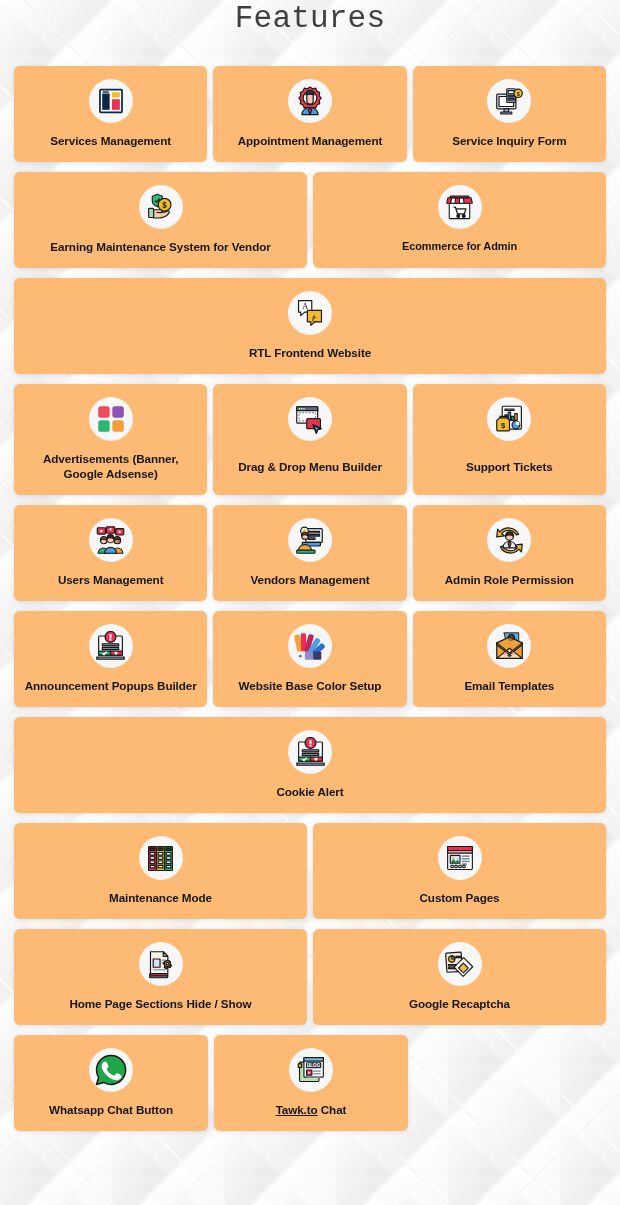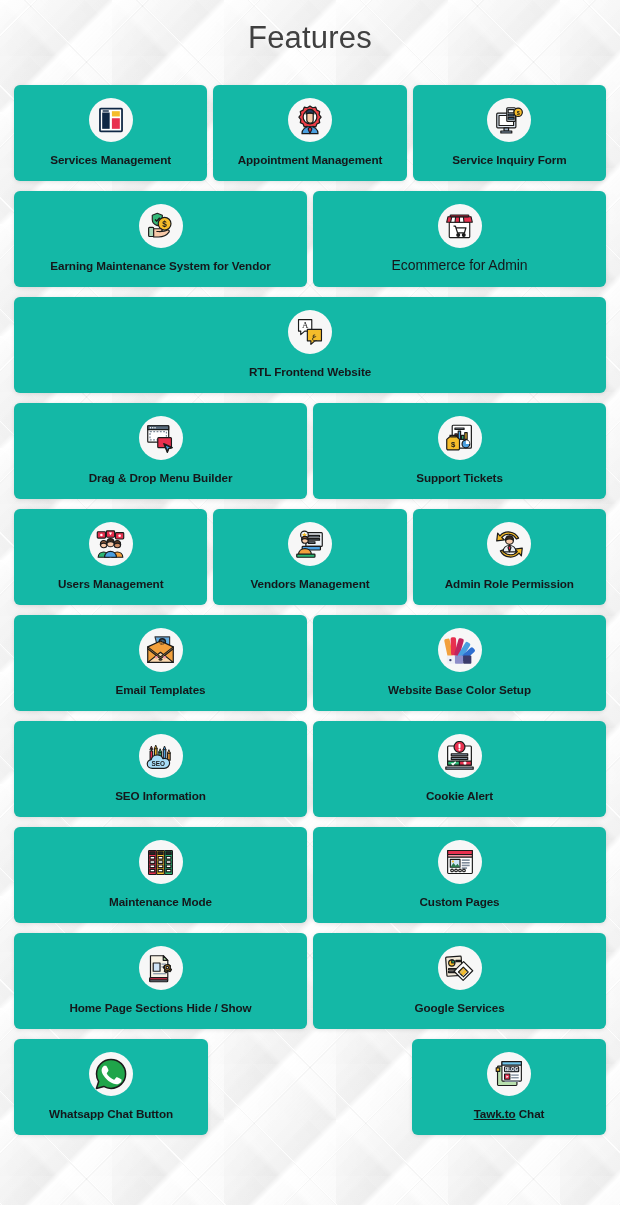--- a/index.html
+++ b/index.html
@@ -52,39 +52,38 @@
     height: 1205px;
     padding: 0 14px;
   }
 
   #page-title {
     text-align: center;
     font-size: 31px;
     font-weight: 400;
     color: #404040;
     letter-spacing: 0.2px;
-    padding-top: 19px;
     padding-bottom: 0;
     line-height: 38px;
-    font-family: Liberation Sans, sans-serif;
+    font-family: Liberation Mono, monospace;
   }
 
   
   .feature-row {
     display: flex;
     gap: 6px;
     margin-bottom: 10px;
     align-items: stretch;
   }
   .feature-row.first-row { margin-top: 28px; }
-  .feature-row.centered  { justify-content: space-between; }
+  .feature-row.centered  { justify-content: flex-start; }
 
   .feature-card {
     flex: 1 1 0;
-    background: #14b8a6;
+    background: #fdba74;
     border-radius: 6px;
     box-shadow: 0 1px 4px rgba(0,0,0,0.10), 0 0 1px rgba(0,0,0,0.06);
     display: flex;
     flex-direction: column;
     align-items: center;
     justify-content: flex-start;
     padding: 13px 8px 14px;
     min-height: 96px;
   }
   .feature-row.centered .feature-card {
@@ -109,21 +108,21 @@
     font-size: 11.7px;
     font-weight: 700;
     color: #15171a;
     text-align: center;
     line-height: 15px;
     letter-spacing: -0.1px;
     margin-top: auto;
     margin-bottom: auto;
     font-family: "Liberation Sans", sans-serif;
   }
-  .card-label.small { font-size: 14px; font-weight: 400; }
+  .card-label.small { font-size: 11px; font-weight: 700; }
   .card-label .link-underline { text-decoration: underline; }
 </style>
 </head>
 <body>
 
 <div id="bg-pattern"></div>
 
 <div id="page">
   <h1 id="page-title">Features</h1>
   <div id="grid">
@@ -219,20 +218,31 @@
       <path fill="#f5bc2a" d="M14 14h16v13h-7.5l-4.5 4v-4H14z"></path>
     </g>
     <text x="11.5" y="13" font-size="10" text-anchor="middle" fill="#1a1a1a" font-family="Liberation Serif, serif">A</text>
     <text x="22" y="25" font-size="10" text-anchor="middle" fill="#1a1a1a" font-family="Liberation Serif, serif">ع</text>
   </svg>
           </div>
           <div class="card-label">RTL Frontend Website</div>
         </div>
       </div>
       <div class="feature-row">
+        <div class="feature-card">
+          <div class="card-icon">
+            <svg width="30" height="30" viewBox="0 0 34 34">
+    <rect x="2.5" y="2.5" width="13" height="13" rx="3" fill="#ef4a5c"></rect>
+    <rect x="18.5" y="2.5" width="13" height="13" rx="3" fill="#8e52b5"></rect>
+    <rect x="2.5" y="18.5" width="13" height="13" rx="3" fill="#2bb673"></rect>
+    <rect x="18.5" y="18.5" width="13" height="13" rx="3" fill="#f2a03c"></rect>
+  </svg>
+          </div>
+          <div class="card-label">Advertisements (Banner, Google Adsense)</div>
+        </div>
         <div class="feature-card">
           <div class="card-icon">
             <svg width="31" height="31" viewBox="0 0 34 34">
     <g stroke="#1a1a1a" stroke-width="1.3" stroke-linejoin="round">
       <rect x="3" y="3" width="23" height="18" rx="1" fill="#fff"></rect>
       <rect x="3" y="3" width="23" height="4.2" fill="#5a6b7d"></rect>
       <circle cx="6" cy="5.1" r="0.8" fill="#fff" stroke="none"></circle>
       <circle cx="8.5" cy="5.1" r="0.8" fill="#fff" stroke="none"></circle>
       <circle cx="11" cy="5.1" r="0.8" fill="#fff" stroke="none"></circle>
       <rect x="5.5" y="9.5" width="18" height="9" fill="none" stroke="#7d8a99" stroke-dasharray="2 1.6"></rect>
@@ -324,75 +334,74 @@
   </svg>
           </div>
           <div class="card-label">Admin Role Permission</div>
         </div>
       </div>
       <div class="feature-row">
         <div class="feature-card">
           <div class="card-icon">
             <svg width="31" height="31" viewBox="0 0 34 34">
     <g stroke="#1a1a1a" stroke-width="1.3" stroke-linejoin="round">
-      <path fill="#4a9fe0" d="M11 2h16v11l-5 3.5-3-2.5-4.5 2z" opacity="0.85"></path>
-      <circle cx="19" cy="7.5" r="3.4" fill="none" stroke="#1a1a1a" stroke-width="1.6"></circle>
-      <path fill="#f2a03c" d="M3 13l14-6.5L31 13v17H3z"></path>
-      <path fill="#fbd9ae" d="M3 30l14-11 14 11z"></path>
-      <path fill="#f5b661" d="M3 13l14 11 14-11v2L17 26 3 15z"></path>
-      <circle cx="12.5" cy="24.5" r="1.5" fill="#f29aa6" stroke="none"></circle>
-      <circle cx="21.5" cy="24.5" r="1.5" fill="#f29aa6" stroke="none"></circle>
-      <path fill="none" stroke="#1a1a1a" stroke-width="1.4" d="M15 26.5c1.3 1.2 2.7 1.2 4 0"></path>
-    </g>
-    <text x="19" y="10" font-size="7" text-anchor="middle" fill="#1a1a1a" font-family="Liberation Sans, sans-serif">@</text>
-  </svg>
-          </div>
-          <div class="card-label">Email Templates</div>
+      <rect x="4" y="5.5" width="26" height="21" rx="1" fill="#fff"></rect>
+      <rect x="8" y="14" width="18" height="2.4" fill="#7d8a99"></rect>
+      <rect x="8" y="18" width="18" height="2.4" fill="#7d8a99"></rect>
+      <rect x="4" y="22" width="13" height="4.5" fill="#2bb673"></rect>
+      <rect x="17" y="22" width="13" height="4.5" fill="#e8304f"></rect>
+      <path fill="none" stroke="#fff" stroke-width="1.6" d="M8.3 24.3l1.5 1.6 3-3.1"></path>
+      <path fill="none" stroke="#fff" stroke-width="1.6" d="M21.7 23l2.6 2.6M24.3 23l-2.6 2.6"></path>
+      <path fill="#7e8fa0" d="M2 28.5h30v2.5H2z"></path>
+      <circle cx="17" cy="6.5" r="6" fill="#e8304f"></circle>
+      <rect x="15.9" y="3" width="2.2" height="5" rx="1.1" fill="#fff" stroke="none"></rect>
+      <circle cx="17" cy="9.5" r="1.2" fill="#fff" stroke="none"></circle>
+    </g>
+  </svg>
+          </div>
+          <div class="card-label">Announcement Popups Builder</div>
         </div>
         <div class="feature-card">
           <div class="card-icon">
             <svg width="31" height="31" viewBox="0 0 34 34">
     <g stroke-linejoin="round">
       <rect x="2" y="4" width="6" height="20" rx="2" fill="#f2a03c" transform="rotate(-12 5 14)"></rect>
       <rect x="7.5" y="2.5" width="6" height="20" rx="2" fill="#e8304f" transform="rotate(-2 10.5 12.5)"></rect>
       <rect x="13.5" y="3.5" width="6" height="20" rx="2" fill="#c0245e" transform="rotate(16 16.5 13.5)"></rect>
       <rect x="19" y="7" width="6" height="19" rx="2" fill="#4a9fe0" transform="rotate(32 22 16.5)"></rect>
       <rect x="23" y="12" width="6" height="18" rx="2" fill="#2f6fd0" transform="rotate(48 26 21)"></rect>
       <rect x="3" y="22.5" width="9" height="9" rx="1" fill="#eef0f7"></rect>
       <rect x="12" y="22.5" width="9" height="9" rx="1" fill="#8e8ec9"></rect>
       <rect x="21" y="22.5" width="9" height="9" rx="1" fill="#3b3b6b"></rect>
       <circle cx="7" cy="27.5" r="1.3" fill="#3b3b6b"></circle>
     </g>
   </svg>
           </div>
           <div class="card-label">Website Base Color Setup</div>
         </div>
-      </div>
-      <div class="feature-row">
-        <div class="feature-card">
-          <div class="card-icon">
-            <svg width="31" height="31" viewBox="0 0 34 34">
-    <g stroke="#1a1a1a" stroke-width="1.25" stroke-linejoin="round">
-      <path fill="#e8304f" d="M7 21V8l-1.6 1.6L7 5.6l1.6 4L7 8z" stroke-width="1"></path>
-      <rect x="5.6" y="11" width="2.8" height="10" fill="#e8304f"></rect>
-      <rect x="10.4" y="8" width="2.8" height="13" fill="#f5bc2a"></rect>
-      <path fill="#f5bc2a" d="M11.8 4.5l1.6 4h-3.2z" stroke-width="1"></path>
-      <rect x="15.2" y="12" width="2.8" height="9" fill="#2bb673"></rect>
-      <path fill="#2bb673" d="M16.6 8.5l1.6 4H15z" stroke-width="1"></path>
-      <rect x="20" y="9" width="2.8" height="12" fill="#4a9fe0"></rect>
-      <path fill="#4a9fe0" d="M21.4 5.5l1.6 4h-3.2z" stroke-width="1"></path>
-      <rect x="24.8" y="13" width="2.8" height="8" fill="#f2a03c"></rect>
-      <path fill="#f2a03c" d="M26.2 9.5l1.6 4h-3.2z" stroke-width="1"></path>
-      <path fill="#a8dcf7" d="M8 30c-3.3 0-5.5-2.2-5.5-4.8 0-2.4 1.9-4.4 4.3-4.7.6-3 3.3-5.2 6.6-5.2 2.9 0 5.4 1.7 6.3 4.1.6-.3 1.3-.4 2-.4 2.9 0 5.3 2.3 5.3 5.2 0 3.1-2.6 5.8-6 5.8z"></path>
-    </g>
-    <text x="14.5" y="27.5" font-size="7" text-anchor="middle" fill="#1a1a1a" font-family="Liberation Sans, sans-serif" font-weight="bold">SEO</text>
-  </svg>
-          </div>
-          <div class="card-label">SEO Information</div>
-        </div>
+        <div class="feature-card">
+          <div class="card-icon">
+            <svg width="31" height="31" viewBox="0 0 34 34">
+    <g stroke="#1a1a1a" stroke-width="1.3" stroke-linejoin="round">
+      <path fill="#4a9fe0" d="M11 2h16v11l-5 3.5-3-2.5-4.5 2z" opacity="0.85"></path>
+      <circle cx="19" cy="7.5" r="3.4" fill="none" stroke="#1a1a1a" stroke-width="1.6"></circle>
+      <path fill="#f2a03c" d="M3 13l14-6.5L31 13v17H3z"></path>
+      <path fill="#fbd9ae" d="M3 30l14-11 14 11z"></path>
+      <path fill="#f5b661" d="M3 13l14 11 14-11v2L17 26 3 15z"></path>
+      <circle cx="12.5" cy="24.5" r="1.5" fill="#f29aa6" stroke="none"></circle>
+      <circle cx="21.5" cy="24.5" r="1.5" fill="#f29aa6" stroke="none"></circle>
+      <path fill="none" stroke="#1a1a1a" stroke-width="1.4" d="M15 26.5c1.3 1.2 2.7 1.2 4 0"></path>
+    </g>
+    <text x="19" y="10" font-size="7" text-anchor="middle" fill="#1a1a1a" font-family="Liberation Sans, sans-serif">@</text>
+  </svg>
+          </div>
+          <div class="card-label">Email Templates</div>
+        </div>
+      </div>
+      <div class="feature-row">
         <div class="feature-card">
           <div class="card-icon">
             <svg width="31" height="31" viewBox="0 0 34 34">
     <g stroke="#1a1a1a" stroke-width="1.3" stroke-linejoin="round">
       <rect x="4" y="5.5" width="26" height="21" rx="1" fill="#fff"></rect>
       <rect x="8" y="14" width="18" height="2.4" fill="#7d8a99"></rect>
       <rect x="8" y="18" width="18" height="2.4" fill="#7d8a99"></rect>
       <rect x="4" y="22" width="13" height="4.5" fill="#2bb673"></rect>
       <rect x="17" y="22" width="13" height="4.5" fill="#e8304f"></rect>
       <path fill="none" stroke="#fff" stroke-width="1.6" d="M8.3 24.3l1.5 1.6 3-3.1"></path>
@@ -495,21 +504,21 @@
       <path fill="#2bb673" d="M8.5 11V7.6A3.4 3.4 0 0 1 11.9 11z"></path>
       <rect x="13" y="8" width="5" height="1.5" fill="#8a99aa"></rect>
       <rect x="5" y="17" width="13" height="1.5" fill="#8a99aa"></rect>
       <rect x="5" y="20" width="13" height="1.5" fill="#8a99aa"></rect>
       <path fill="#fff" d="M21.5 9.5 31.5 19.5 21 30 11 20z"></path>
       <path fill="#f5bc2a" d="M21.2 15.5l5.3 5.3-5.3 5.3-5.3-5.3z"></path>
       <path fill="none" stroke="#b9bec6" stroke-width="0.9" d="M14.5 17.5l4-4M17 23l5.5-5.5M20 26l5.5-5.5"></path>
     </g>
   </svg>
           </div>
-          <div class="card-label">Google Services</div>
+          <div class="card-label">Google Recaptcha</div>
         </div>
       </div>
       <div class="feature-row centered">
         <div class="feature-card">
           <div class="card-icon">
             <svg width="32" height="32" viewBox="0 0 34 34">
     <path d="M17 1.5c-8.5 0-15.4 6.9-15.4 15.4 0 2.9.8 5.7 2.3 8.1L1.5 32.5l7.8-2.3a15.3 15.3 0 0 0 7.7 2.1c8.5 0 15.5-6.9 15.5-15.4S25.5 1.5 17 1.5z" fill="#1fa54a" stroke="#1a1a1a" stroke-width="1.6" stroke-linejoin="round"></path>
     <path d="M12.4 9.2c-.4-.9-.8-.9-1.2-.9h-1c-.3 0-.9.1-1.4.7-.5.6-1.8 1.8-1.8 4.3s1.9 5 2.1 5.3c.3.4 3.6 5.8 8.9 7.9 4.4 1.7 5.3 1.4 6.3 1.3 1-.1 3.1-1.3 3.6-2.5.4-1.2.4-2.3.3-2.5-.1-.2-.5-.3-1-.6-.5-.3-3.1-1.5-3.6-1.7-.5-.2-.8-.3-1.2.3-.3.6-1.3 1.7-1.6 2-.3.3-.6.4-1.1.1-.5-.3-2.2-.8-4.2-2.6-1.5-1.4-2.6-3.1-2.9-3.6-.3-.5 0-.8.2-1.1l.8-1c.3-.3.4-.6.6-1 .2-.4.1-.7 0-1-.1-.3-1.2-2.8-1.8-3.8z" fill="#ffffff"></path>
   </svg>
           </div>

